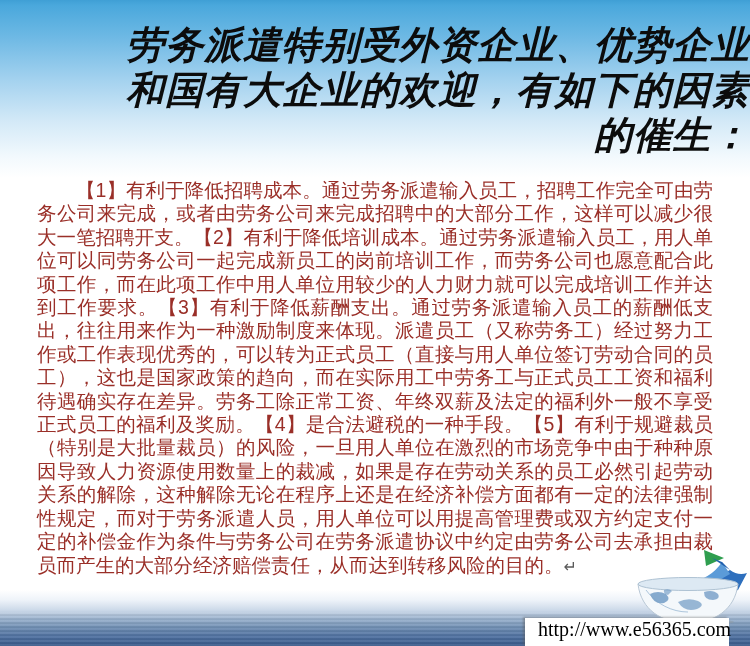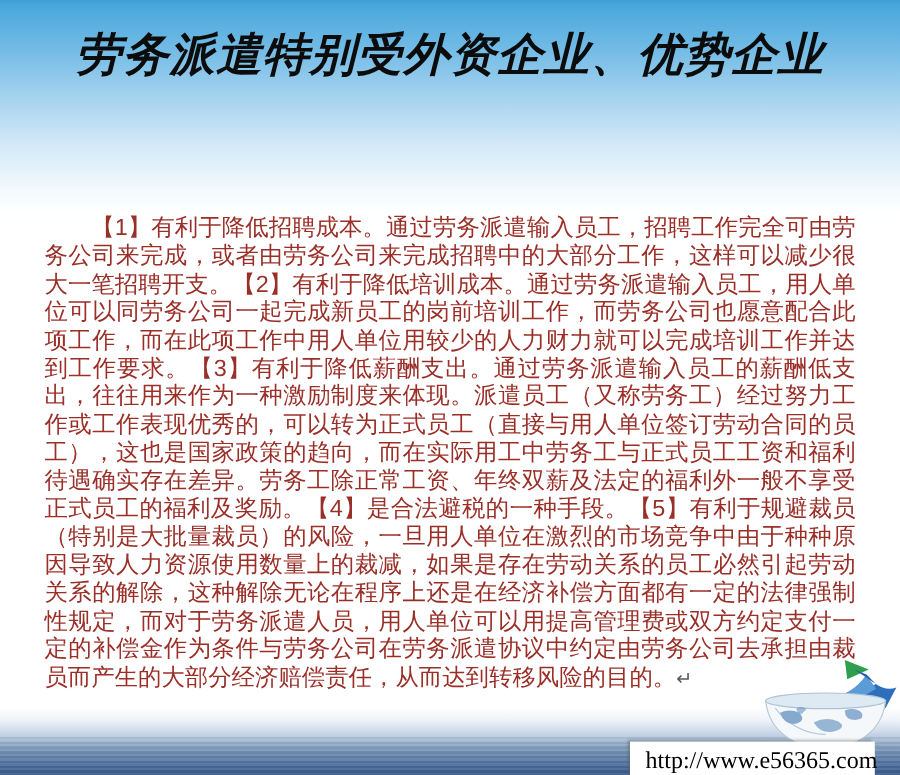--- a/index.html
+++ b/index.html
@@ -9,21 +9,21 @@
     font-family:"Liberation Sans", sans-serif;
   }
   .header-bg {
     position:absolute; top:0; left:0; width:750px; height:178px;
     background:linear-gradient(to bottom,
       #3f9fd5 0%, #4aa8dc 3%, #6cb8e4 20%, #a4d2ef 45%,
       #d3e9f7 68%, #f2f9fd 88%, #ffffff 100%);
   }
   .title {
     position:absolute; top:22px; left:0; width:750px;
-    text-align:center;
+    text-align:right;
     font-family:"DejaVu Serif","Liberation Serif",serif;
     font-style:italic; font-weight:bold;
     font-size:38px; line-height:45px; color:#0c0c0c;
     letter-spacing:1px;
   }
   .body-paragraph {
     position:absolute; top:179px; left:37px; width:676px;
     font-size:19.5px; line-height:23.4px;
     color:#9a2f28;
     text-align:justify; text-indent:2em;
@@ -39,37 +39,39 @@
   .ocean-texture {
     position:absolute; left:0; bottom:0; width:750px; height:34px;
     background:repeating-linear-gradient(to bottom,
       rgba(255,255,255,0.07) 0 2px, rgba(0,0,0,0.05) 2px 4px);
   }
   .globe-cup { position:absolute; left:626px; top:546px; width:124px; height:80px; }
   .url-box {
     position:absolute; left:525px; top:618px; width:204px; height:28px;
     background:#ffffff;
     box-shadow:-2px -1px 2px rgba(90,90,90,0.45);
-    display:flex; align-items:flex-end;
+    display:flex; align-items:flex-start;
   }
   .url-text {
     padding-left:13px;
     font-family:"Liberation Serif","DejaVu Serif",serif;
     font-size:20px; color:#000000; white-space:nowrap;
   }
 </style>
 </head>
 <body>
 
 <div class="slide">
 
   <div class="header-bg"></div>
 
   <div class="title">
       <div>劳务派遣特别受外资企业、优势企业</div>
+      <div>和国有大企业的欢迎，有如下的因素</div>
+      <div>的催生：</div>
     </div>
 
   <div class="body-paragraph"><span>【1】有利于降低招聘成本。通过劳务派遣输入员工，招聘工作完全可由劳务公司来完成，或者由劳务公司来完成招聘中的大部分工作，这样可以减少很大一笔招聘开支。【2】有利于降低培训成本。通过劳务派遣输入员工，用人单位可以同劳务公司一起完成新员工的岗前培训工作，而劳务公司也愿意配合此项工作，而在此项工作中用人单位用较少的人力财力就可以完成培训工作并达到工作要求。【3】有利于降低薪酬支出。通过劳务派遣输入员工的薪酬低支出，往往用来作为一种激励制度来体现。派遣员工（又称劳务工）经过努力工作或工作表现优秀的，可以转为正式员工（直接与用人单位签订劳动合同的员工），这也是国家政策的趋向，而在实际用工中劳务工与正式员工工资和福利待遇确实存在差异。劳务工除正常工资、年终双薪及法定的福利外一般不享受正式员工的福利及奖励。【4】是合法避税的一种手段。【5】有利于规避裁员（特别是大批量裁员）的风险，一旦用人单位在激烈的市场竞争中由于种种原因导致人力资源使用数量上的裁减，如果是存在劳动关系的员工必然引起劳动关系的解除，这种解除无论在程序上还是在</span><span class="underline">经济</span><span>补偿方面都有一定的法律强制性规定，而对于劳务派遣人员，用人单位可以用提高管理费或双方约定支付一定的补偿金作为条件与劳务公司在劳务派遣协议中约定由劳务公司去承担由裁员而产生的大部分经济赔偿责任，从而达到转移风险的目的。</span><span class="return-mark">↵</span></div>
 
   <div class="ocean-strip">
     <div class="ocean-texture"></div>
   </div>
 
   <div class="globe-cup">
     <svg width="124" height="80" viewBox="0 0 124 80" xmlns="http://www.w3.org/2000/svg">

